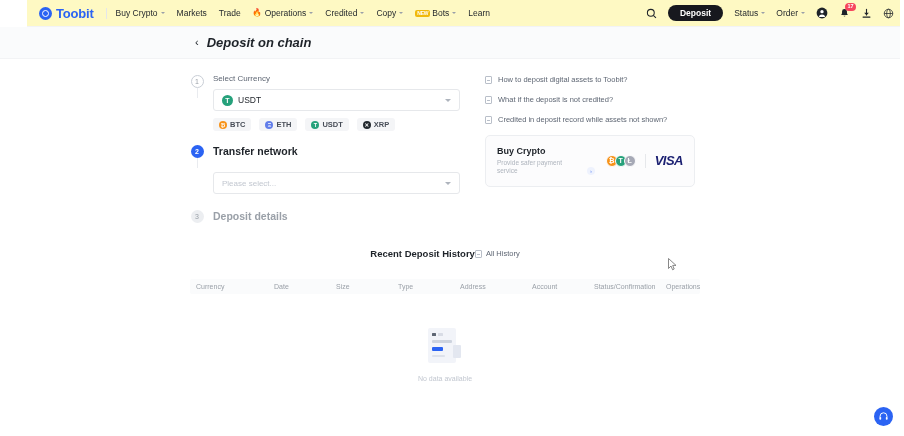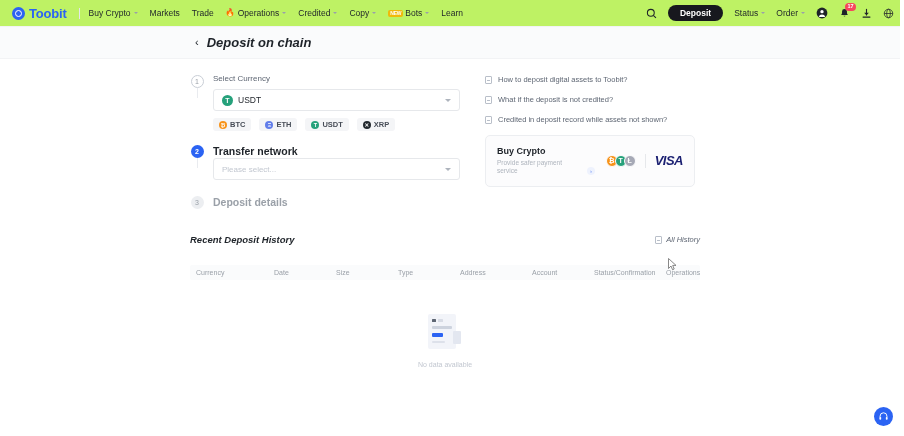--- a/index.html
+++ b/index.html
@@ -8,23 +8,24 @@
     font-family: "Liberation Sans", sans-serif;
     background: #ffffff;
     overflow: hidden;
     color: #1e2329;
   }
   
   .topnav {
     height: 27px;
     display: flex; align-items: center;
     padding: 0 10px 0 12px;
-    background: #bef264;
+    background: #fef9c3;
     border-bottom: 1px solid #f2f3f5;
     position: relative;
+    margin-left: 27px;
   }
   .brand { display: flex; align-items: center; gap: 4px; margin-right: 10px; }
   .brand-mark {
     width: 13px; height: 13px; border-radius: 50%;
     background: #2b63f3; position: relative;
   }
   .brand-mark::after {
     content: ""; position: absolute; inset: 3px;
     border-radius: 50%; border: 1.4px solid #fff;
   }
@@ -180,23 +181,22 @@
   .promo-coins .coin-dot:first-child { margin-left: 0; }
   .promo-sep { width: 1px; height: 14px; background: #e6e8eb; margin: 0 9px; }
   .visa {
     font-size: 13px; font-weight: 700; font-style: italic;
     color: #1a1f71; letter-spacing: -0.5px;
   }
 
   
   .history { margin-top: 23px; width: 510px; }
   .history-head {
-    display: flex; align-items: center; justify-content: space-between;
+    display: flex; align-items: center; justify-content: center;
     margin-bottom: 20px;
-    font-style: italic;
   }
   .history-title { font-size: 9.5px; font-weight: 700; color: #1e2329; }
   .all-history {
     display: flex; align-items: center; gap: 4px;
     font-size: 7.5px; color: #5e6673; cursor: pointer;
   }
   .table-head {
     display: flex; background: #fafbfc;
     height: 15px; align-items: center;
     border-radius: 2px;
@@ -376,21 +376,21 @@
           </div>
         </div>
 
         <div class="step-row" style="margin-top:12px">
           <div class="step-rail">
             <div class="step-circle active">2</div>
             <div class="step-line"></div>
           </div>
           <div class="step-body">
             <div class="step-label-lg">Transfer network</div>
-            <div class="select-box" style="margin-left:0">
+            <div class="select-box" style="margin-top:14px;margin-left:0">
               <span class="sel-placeholder">Please select...</span>
               <span class="sel-caret"></span>
             </div>
           </div>
         </div>
 
         <div class="step-row" style="margin-top:14px">
           <div class="step-rail">
             <div class="step-circle muted">3</div>
           </div>

